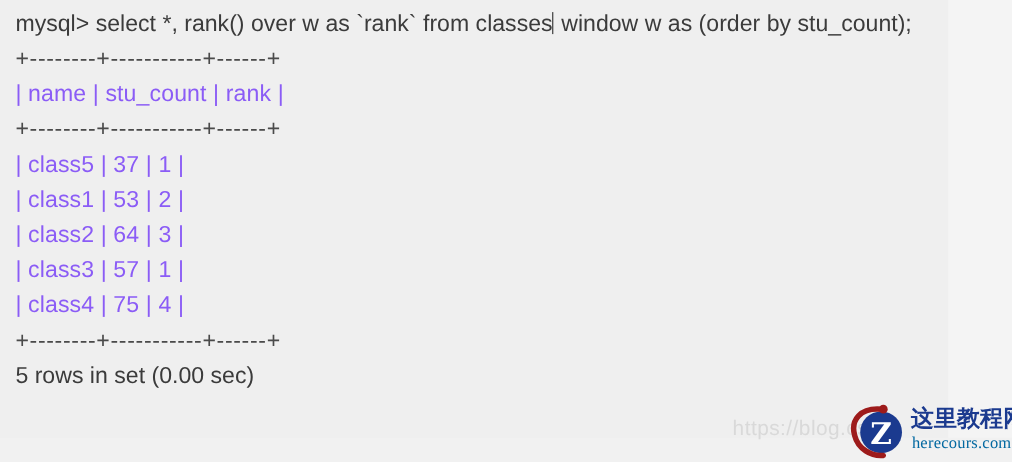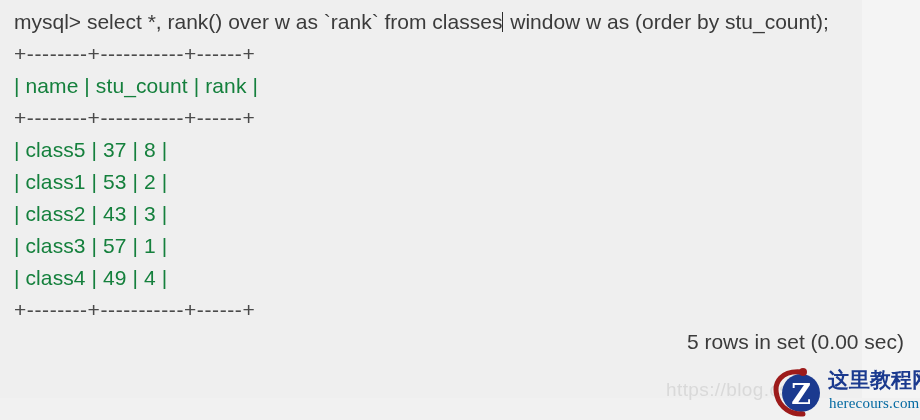--- a/index.html
+++ b/index.html
@@ -40,21 +40,21 @@
     background: #f1f1f1;
     pointer-events: none;
   }
   .console {
     position: absolute;
     left: 14px;
     top: 6px;
     width: 890px;
   }
   .line {
-    color: #15803d;
+    color: #8b5cf6;
     font-size: 21px;
     line-height: 32px;
     white-space: pre;
     letter-spacing: 0.1px;
     font-family: "Liberation Sans", sans-serif;
   }
   .line.rule {
     color: #4a4a4a;
     letter-spacing: 0.6px;
   }
@@ -71,21 +71,20 @@
     height: 20px;
     background: #2d2d2d;
     vertical-align: -3px;
     margin: 0 1px 0 0;
   }
   .footer-line {
     color: #3b3b3b;
     font-size: 21px;
     line-height: 32px;
     white-space: pre;
-    text-align: right;
   }
 
   
   .watermark {
     position: absolute;
     left: 666px;
     top: 379px;
     font-size: 19px;
     color: #d9d9d9;
     letter-spacing: 0.4px;
@@ -147,25 +146,25 @@
   <div class="bg-wash-bottom"></div>
 
   <div class="console">
 
     <div class="query-block"><span>mysql&gt;</span><span> select *, rank() over w as `rank` from classes</span><span class="caret"></span><span> window w as (order by stu_count);</span></div>
 
     <div class="line rule">+--------+-----------+------+</div>
     <div class="line">| name | stu_count | rank |</div>
     <div class="line rule">+--------+-----------+------+</div>
 
-    <div class="line">| class5 | 37 | 8 |</div>
+    <div class="line">| class5 | 37 | 1 |</div>
     <div class="line">| class1 | 53 | 2 |</div>
-    <div class="line">| class2 | 43 | 3 |</div>
+    <div class="line">| class2 | 64 | 3 |</div>
     <div class="line">| class3 | 57 | 1 |</div>
-    <div class="line">| class4 | 49 | 4 |</div>
+    <div class="line">| class4 | 75 | 4 |</div>
 
     <div class="line rule">+--------+-----------+------+</div>
 
     <div class="footer-line">5 rows in set (0.00 sec)</div>
   </div>
 
   <div class="watermark">https://blog.csd</div>
 
   <div class="logo">
     <svg class="logo-mark" viewBox="0 0 54 52">

